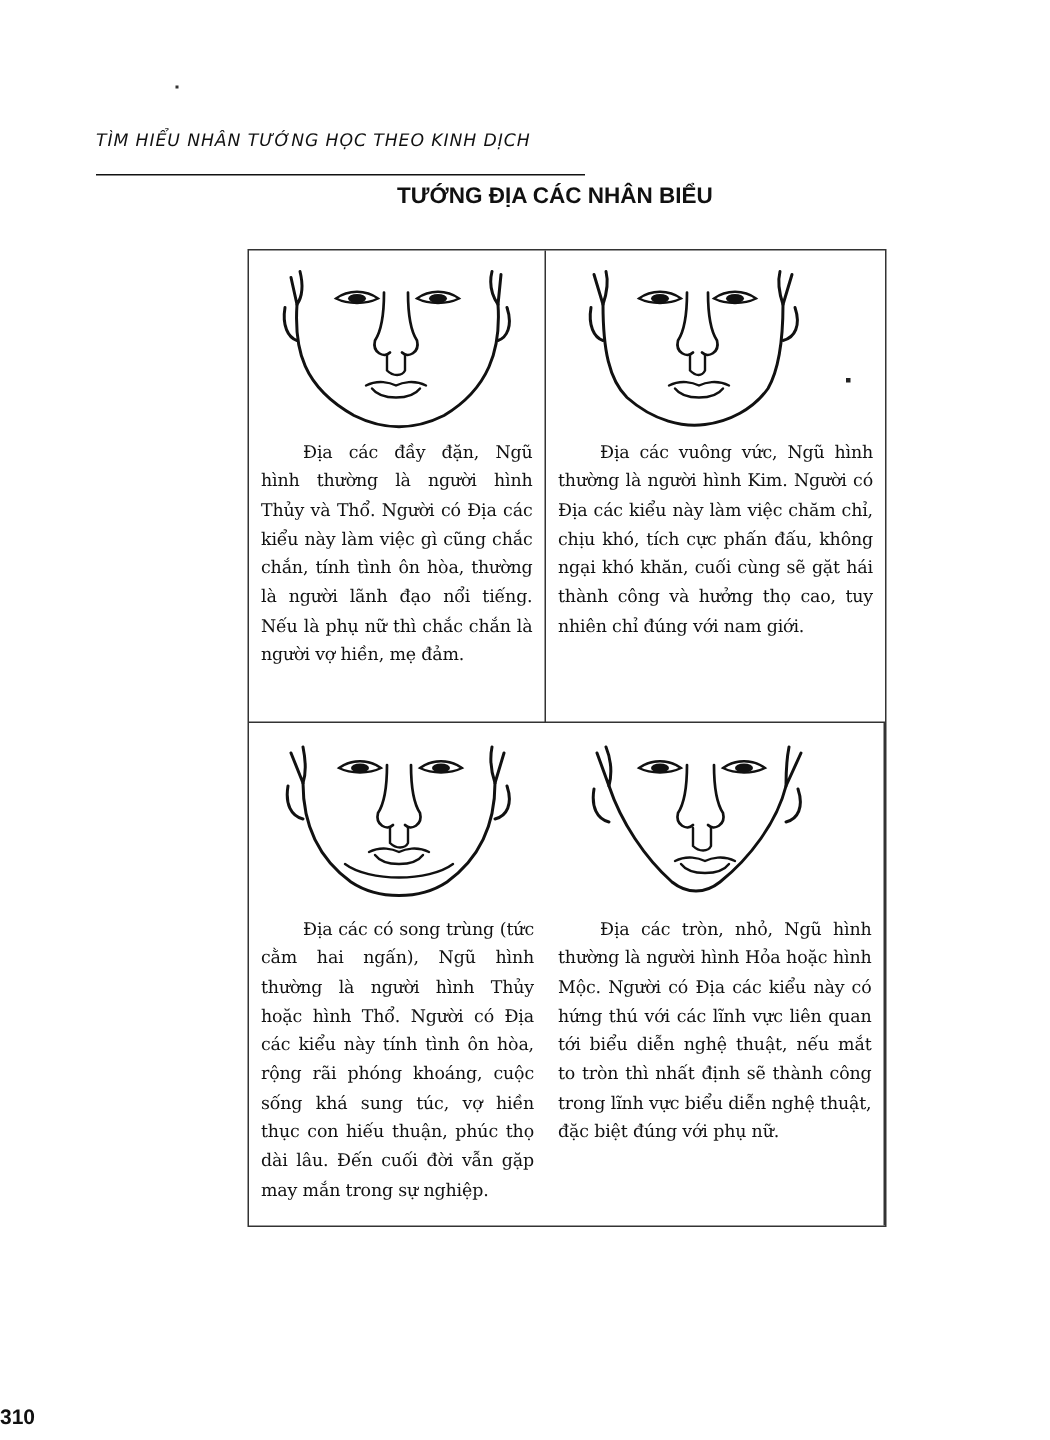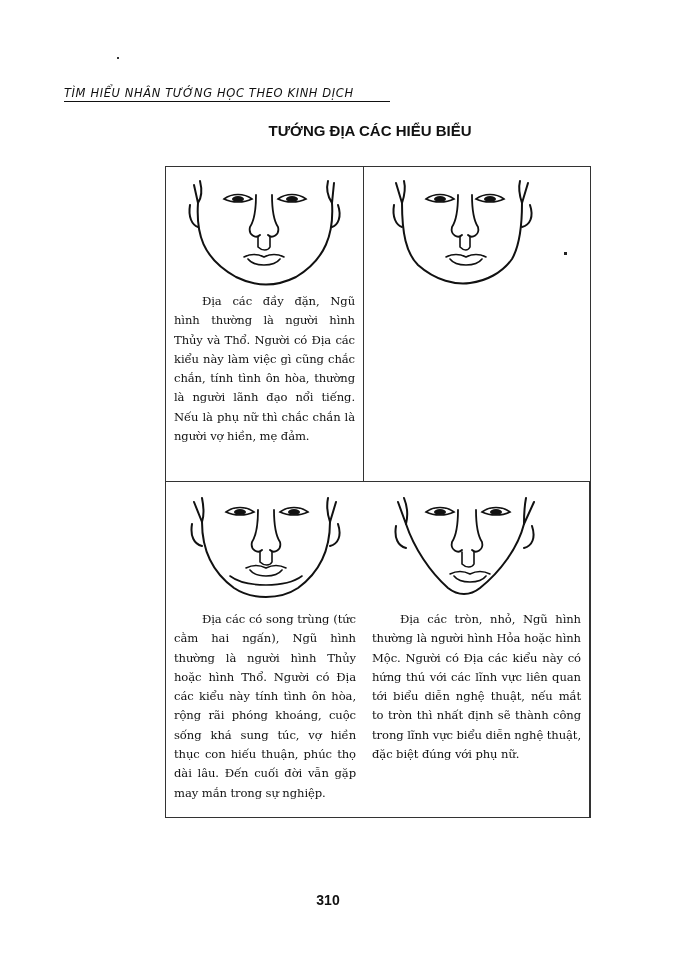--- a/index.html
+++ b/index.html
@@ -6,21 +6,21 @@
   body {
     width: 700px; height: 960px; background: #ffffff; position: relative;
     font-family: "DejaVu Serif", serif; color: #111;
     overflow: hidden;
   }
   .speck { position: absolute; background: #333; width: 2px; height: 2px; }
   .running-header {
     position: absolute; left: 64px; top: 86px; width: 326px;
     font-family: "DejaVu Sans", sans-serif; font-style: italic;
     font-size: 11.5px; letter-spacing: 0.6px; color: #111;
-    border-bottom: 1.5px solid #111; padding-bottom: 1px; white-space: nowrap;
+    border-bottom: 1.5px solid #111; padding-bottom: 16px; white-space: nowrap;
   }
   .page-title {
     position: absolute; left: 0; width: 700px; top: 122px; text-align: center;
     font-family: "Liberation Sans", sans-serif; font-weight: bold; font-size: 15px;
     padding-left: 40px; box-sizing: border-box;
   }
   .grid {
     position: absolute; left: 165px; top: 166px; width: 426px; height: 652px;
     border: 1.2px solid #333; box-sizing: border-box;
     display: grid; grid-template-columns: 198px 1fr; grid-template-rows: 315px 1fr;
@@ -31,33 +31,33 @@
   .cell.c2 { border-right: 1.2px solid #333; }
   .face { position: absolute; left: 10px; top: 6px; width: 180px; height: 118px; }
   .cell .text {
     position: absolute; left: 8px; right: 8px;
     font-size: 11.6px; line-height: 19.3px; text-align: justify;
     text-indent: 28px; letter-spacing: -0.1px;
   }
   .c0 .text, .c1 .text { top: 125px; }
   .c2 .text, .c3 .text { top: 128px; }
   .page-number {
-    position: absolute; left: 0; width: 656px; top: 892px; text-align: center;
+    position: absolute; left: 0; width: 656px; top: 936px; 
     font-family: "Liberation Sans", sans-serif; font-weight: bold; font-size: 14px;
   }
   .dot-right { position: absolute; left: 564px; top: 252px; width: 3px; height: 3px; background: #222; }
 </style>
 </head>
 <body>
 
 <div class="speck" style="left:117px;top:57px;"></div>
 <div class="dot-right"></div>
 
 <div class="running-header">TÌM HIỂU NHÂN TƯỚNG HỌC THEO KINH DỊCH</div>
-<div class="page-title">TƯỚNG ĐỊA CÁC HIỂU BIỂU</div>
+<div class="page-title">TƯỚNG ĐỊA CÁC NHÂN BIỂU</div>
 
 <div class="grid">
 
   <div class="cell c0">
     <svg class="face" viewBox="0 0 180 118" fill="none" stroke="#111" stroke-width="2" stroke-linecap="round">
       <path d="M22 30 C20 60 26 85 60 104 C80 114 100 114 120 104 C150 86 158 60 156 30"></path>
       <path d="M18 12 L22 30 M24 8 C26 16 26 24 22 30 M14 32 C12 44 16 52 22 54"></path>
       <path d="M158 10 L156 30 M152 8 C150 16 152 24 156 30 M162 32 C166 44 162 52 156 54"></path>
       <path d="M48 26 C56 20 68 20 76 26 C68 30 56 30 48 26 Z" stroke-width="1.6"></path>
       <ellipse cx="62" cy="26" rx="6" ry="3" fill="#111" stroke="none"></ellipse>
@@ -78,20 +78,21 @@
       <path d="M154 10 L148 30 M146 8 C144 16 146 24 148 30 M156 32 C160 44 156 52 148 54"></path>
       <path d="M52 26 C60 20 72 20 80 26 C72 30 60 30 52 26 Z" stroke-width="1.6"></path>
       <ellipse cx="66" cy="26" rx="6" ry="3" fill="#111" stroke="none"></ellipse>
       <path d="M102 26 C110 20 122 20 130 26 C122 30 110 30 102 26 Z" stroke-width="1.6"></path>
       <ellipse cx="116" cy="26" rx="6" ry="3" fill="#111" stroke="none"></ellipse>
       <path d="M84 22 C84 38 82 48 78 54 C76 62 84 66 88 62 M98 22 C98 38 100 48 104 54 C106 62 98 66 94 62" stroke-width="1.8"></path>
       <path d="M86 64 L86 74 C90 78 94 78 96 74 L96 64" stroke-width="1.6"></path>
       <path d="M72 84 C80 80 88 82 92 84 C96 82 104 80 112 84" stroke-width="1.6"></path>
       <path d="M76 86 C82 94 102 94 108 86" stroke-width="1.6"></path>
     </svg>
+    <div class="text">Địa các vuông vức, Ngũ hình thường là người hình Kim. Người có Địa các kiểu này làm việc chăm chỉ, chịu khó, tích cực phấn đấu, không ngại khó khăn, cuối cùng sẽ gặt hái thành công và hưởng thọ cao, tuy nhiên chỉ đúng với nam giới.</div>
   </div>
 
   <div class="cell c3">
     <svg class="face" viewBox="0 0 180 118" fill="none" stroke="#111" stroke-width="2" stroke-linecap="round">
       <path d="M26 34 C26 62 36 84 58 100 C76 112 104 112 122 100 C144 84 154 62 154 34"></path>
       <path d="M54 88 C70 100 110 100 126 88" stroke-width="1.6"></path>
       <path d="M18 14 L26 34 M26 10 C28 20 28 28 26 34 M16 36 C14 48 18 56 26 58"></path>
       <path d="M160 14 L154 34 M152 10 C150 20 152 28 154 34 M162 36 C166 48 162 56 154 58"></path>
       <path d="M50 24 C58 18 70 18 78 24 C70 28 58 28 50 24 Z" stroke-width="1.6"></path>
       <ellipse cx="64" cy="24" rx="6" ry="3" fill="#111" stroke="none"></ellipse>

